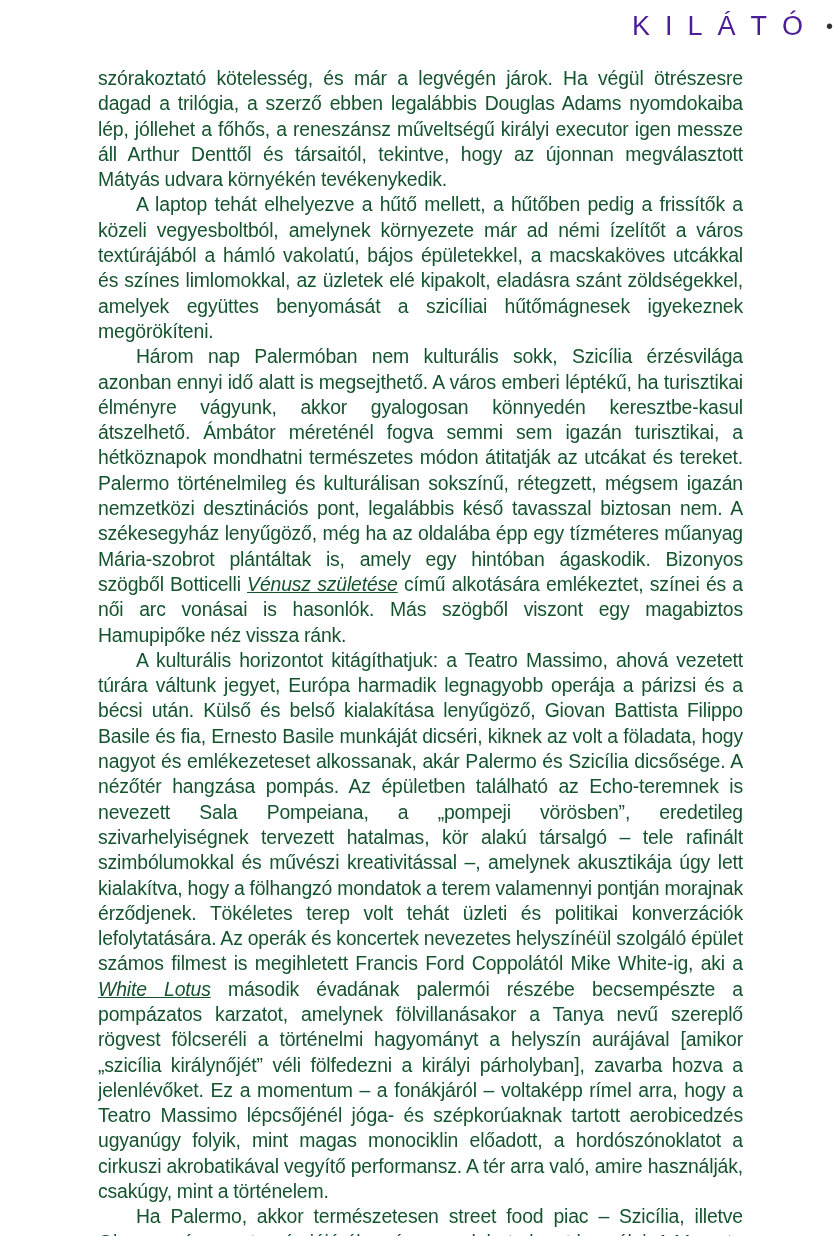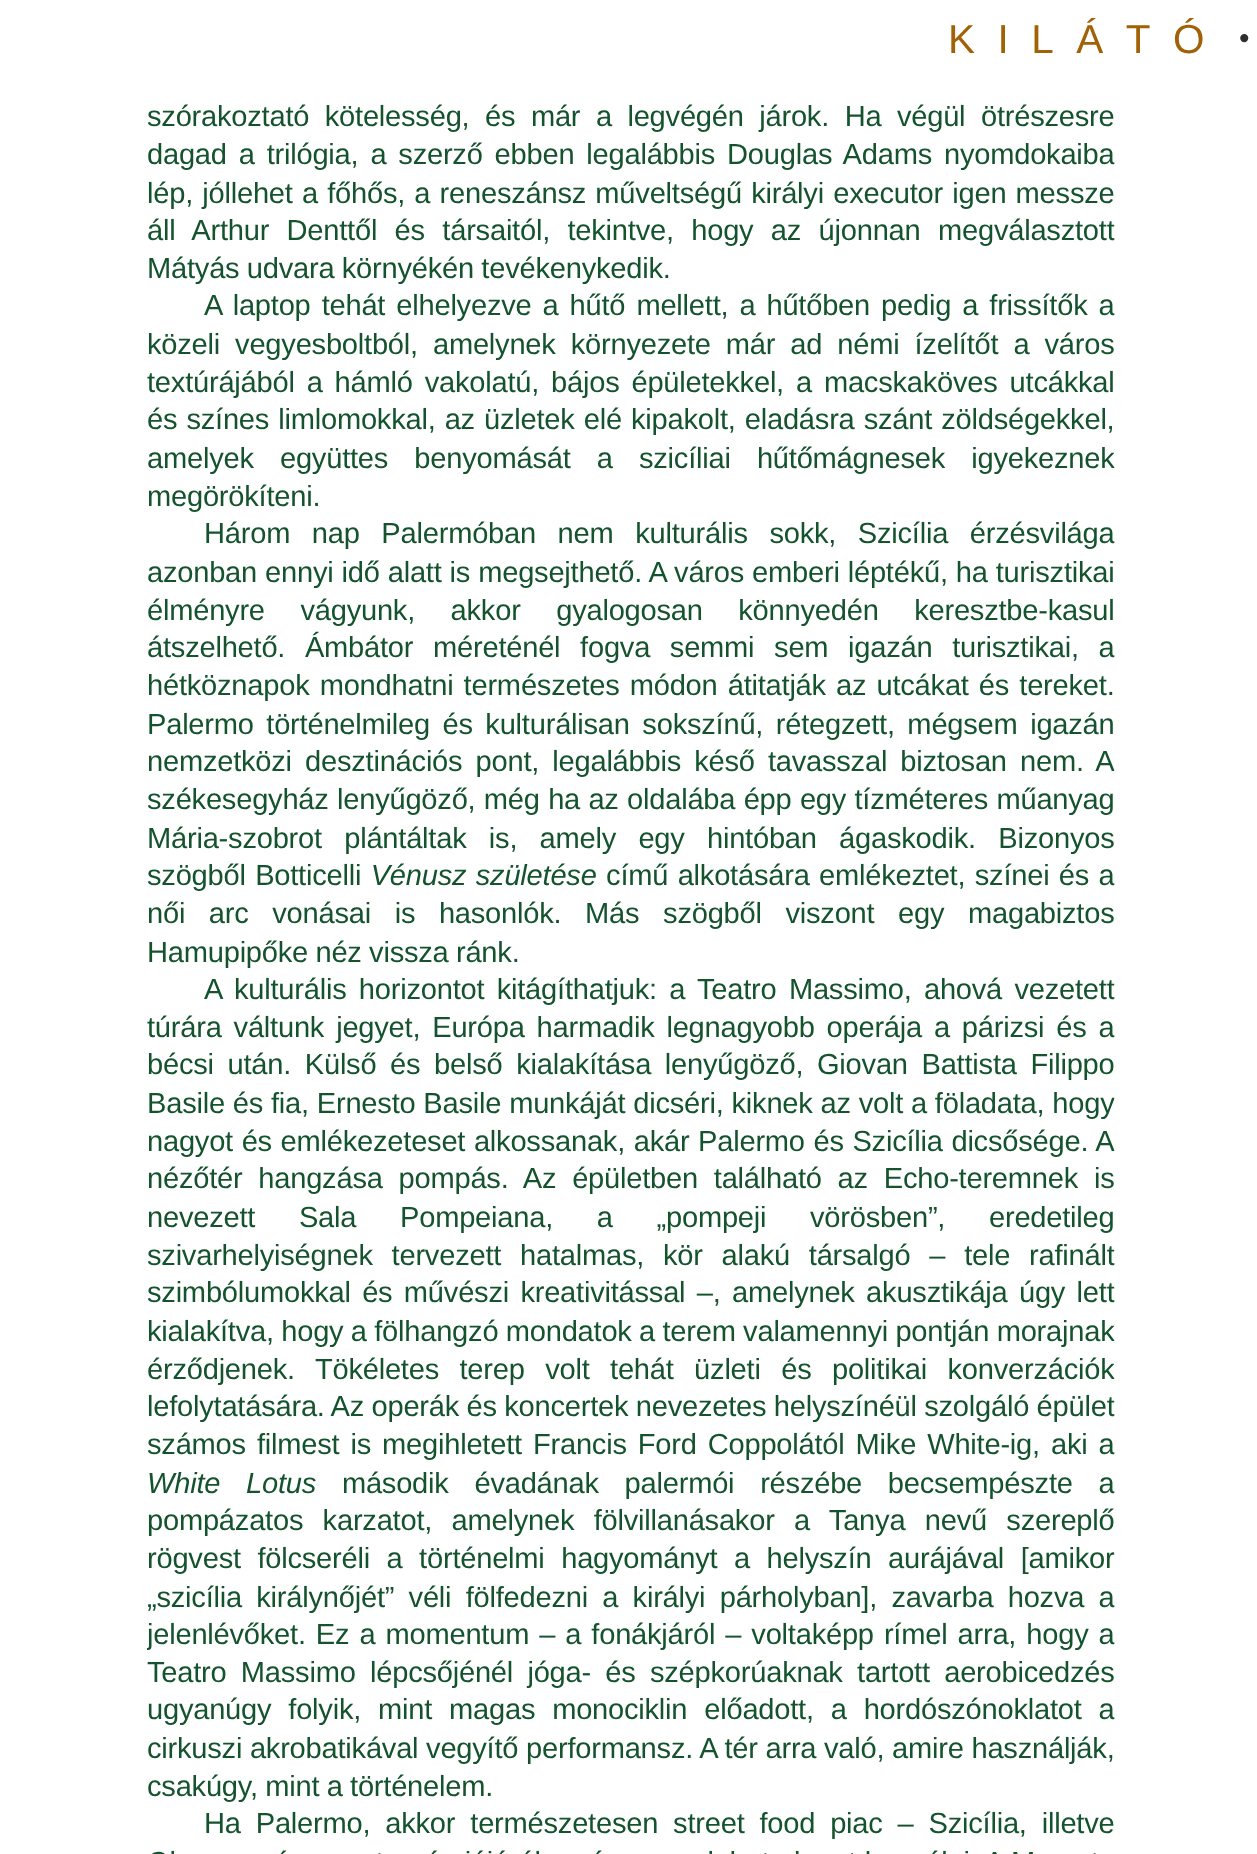--- a/index.html
+++ b/index.html
@@ -16,21 +16,21 @@
     top: 10px;
     right: 5px;
     display: flex;
     align-items: center;
     color: #2e2e2e;
   }
   .section-title {
     font-size: 27px;
     font-weight: 400;
     letter-spacing: 15px;
-    color: #a16207;
+    color: #4c1d95;
     line-height: 32px;
   }
   .header-bullet {
     font-size: 20px;
     line-height: 32px;
     margin-left: 8px;
     color: #2e2e2e;
   }
   .article-body {
     position: absolute;
@@ -47,21 +47,21 @@
     hyphens: auto;
     overflow: hidden;
   }
   .article-body p {
     margin: 0;
     padding: 0;
   }
   .article-body p.indent {
     text-indent: 38px;
   }
-  .italic { font-style: italic; }
+  .italic { font-style: italic; text-decoration: underline; }
 </style>
 </head>
 <body>
 
 <div class="page">
   <div class="page-header">
     <span class="section-title">KILÁTÓ</span>
     <span class="header-bullet">•</span>
   </div>
   <div class="article-body">

